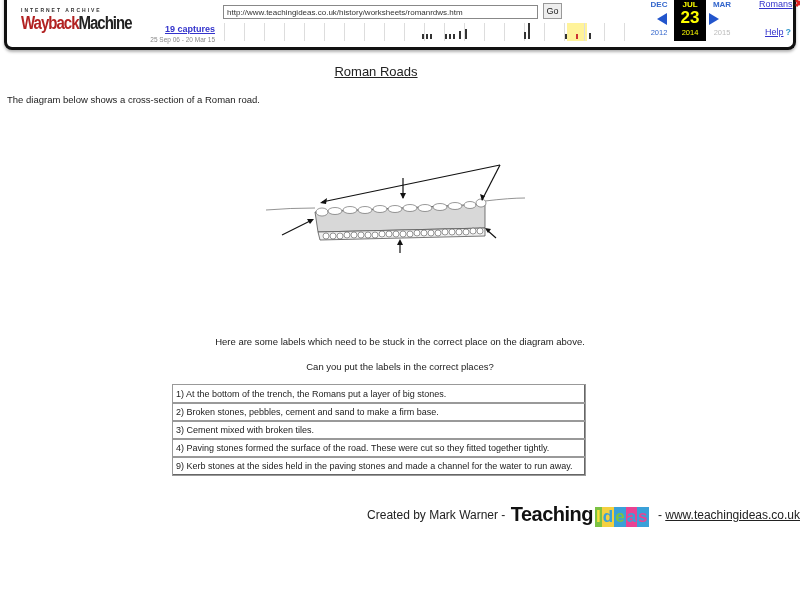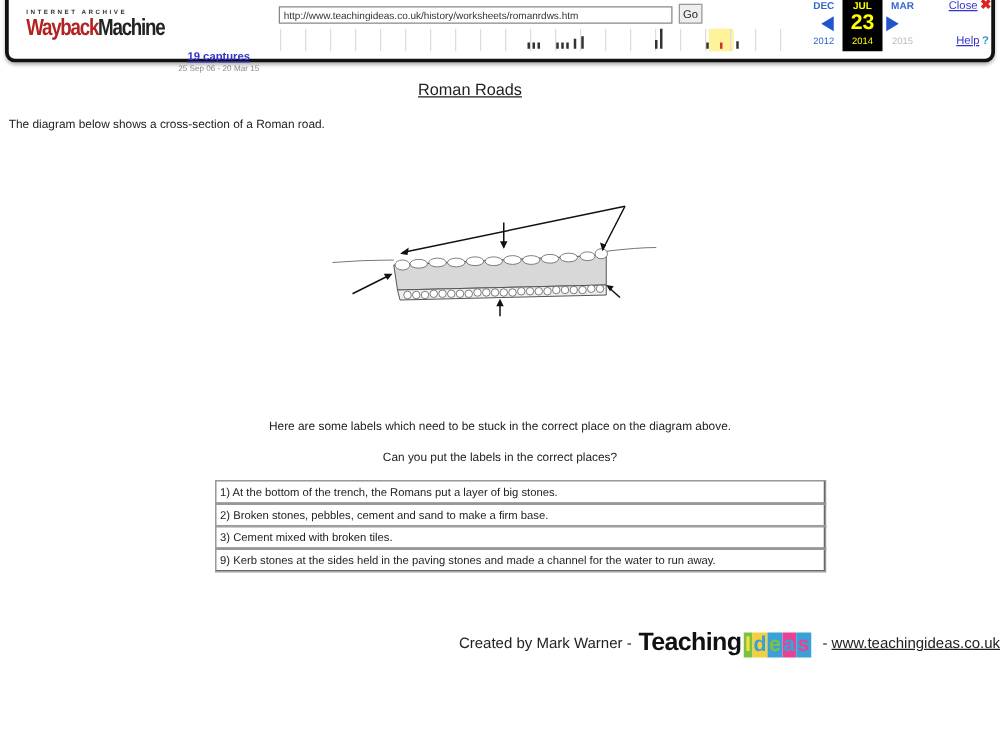--- a/index.html
+++ b/index.html
@@ -11,21 +11,21 @@
     position: absolute; left: 4px; top: -6px; width: 792px; height: 56px;
     border: 3px solid #111; border-top: none; border-radius: 0 0 8px 8px;
     background: #fff; box-shadow: 0 2px 3px rgba(0,0,0,0.3);
   }
   .wb-logo { position: absolute; left: 14px; top: 13px; width: 90px; }
   .wb-logo-top { font-size: 5px; letter-spacing: 2px; color: #333; font-weight: bold; white-space: nowrap; }
   .wb-logo-main { margin-top: 1px; font-size: 15px; font-weight: bold; letter-spacing: -1px; line-height: 14px; white-space: nowrap; transform: scaleY(1.25); transform-origin: top left; }
   .wb-logo-main .w1 { color: #b22222; }
   .wb-logo-main .w2 { color: #222; }
 
-  .wb-captures { position: absolute; left: 128px; top: 46px; width: 80px; text-align: center; }
+  .wb-captures { position: absolute; left: 128px; top: 30px; width: 80px; text-align: right; }
   .wb-captures a { font-size: 9px; color: #3333cc; font-weight: bold; text-decoration: underline; display: block; }
   .wb-captures .range { font-size: 6.5px; color: #888; margin-top: 2px; white-space: nowrap; }
 
   .wb-url { position: absolute; left: 216px; top: 11px; width: 315px; height: 14px; border: 1px solid #888; font-size: 8px; padding: 1px 3px; color: #333; background: #fff; font-family: "Liberation Sans", sans-serif; }
   .wb-go { position: absolute; left: 536px; top: 9px; width: 19px; height: 16px; border: 1px solid #999; background: #eee; font-size: 9px; text-align: center; line-height: 14px; color: #222; }
 
   .wb-sparkline { position: absolute; left: 212px; top: 29px; width: 422px; height: 18px; }
   .wb-sparkline .grid { position: absolute; top: 0; width: 1px; height: 18px; background: #ddd; }
   .wb-sparkline .hl { position: absolute; top: 0; height: 18px; background: #fff39a; }
   .wb-sparkline .bar { position: absolute; bottom: 2px; width: 2px; background: #333; }
@@ -54,21 +54,21 @@
 
   
   .page-title { position: absolute; left: 0; top: 64px; width: 752px; text-align: center; font-size: 13px; text-decoration: underline; color: #222; }
   .intro { position: absolute; left: 7px; top: 94px; font-size: 9.5px; color: #222; }
 
   .diagram { position: absolute; left: 260px; top: 140px; width: 300px; height: 120px; }
 
   .instr1 { position: absolute; left: 0; top: 336px; width: 800px; text-align: center; font-size: 9.5px; }
   .instr2 { position: absolute; left: 0; top: 361px; width: 800px; text-align: center; font-size: 9.5px; }
 
-  .labels-table { position: absolute; left: 172px; top: 384px; width: 488px; border-collapse: collapse; border: 1px solid #555; }
+  .labels-table { position: absolute; left: 172px; top: 384px; width: 413px; border-collapse: collapse; border: 1px solid #555; }
   .labels-table td { border: 1px solid #666; font-size: 9px; padding: 2px 3px; height: 18px; color: #222; }
   .labels-table tr { outline: 1px solid #999; }
 
   .footer { position: absolute; left: 0; top: 503px; width: 800px; text-align: right; font-size: 12px; color: #222; white-space: nowrap; }
   .footer .brand { font-size: 20px; font-weight: bold; letter-spacing: -0.5px; color: #111; vertical-align: -2px; margin: 0 2px; }
   .footer .ideas { display: inline-block; vertical-align: -3px; font-size: 17px; font-weight: bold; margin-right: 6px; }
   .footer .ideas span { display: inline-block; padding: 0 1px; }
   .footer .link { color: #222; text-decoration: underline; }
 </style>
 </head>
@@ -138,21 +138,21 @@
       <span class="yr">2014</span>
     </div>
     <div class="col next">
       <span class="arrow-r"></span>
       <span class="mon">MAR</span>
       <span class="yr">2015</span>
     </div>
   </div>
 
   <div class="wb-close">
-    <span>Close</span><span class="x">✖</span>
+    <span>Romans</span><span class="x">✖</span>
   </div>
   <div class="wb-help">
     <span>Help</span><span class="q">?</span>
   </div>
 </div>
 
 <div class="page-title">Roman Roads</div>
 <div class="intro">The diagram below shows a cross-section of a Roman road.</div>
 
 <svg class="diagram" viewBox="0 0 300 120" width="300" height="120">
@@ -230,20 +230,23 @@
       <tr>
         <td>1) At the bottom of the trench, the Romans put a layer of big stones.</td>
       </tr>
   <tr>
         <td>2) Broken stones, pebbles, cement and sand to make a firm base.</td>
       </tr>
   <tr>
         <td>3) Cement mixed with broken tiles.</td>
       </tr>
   <tr>
+        <td>4) Paving stones formed the surface of the road. These were cut so they fitted together tightly.</td>
+      </tr>
+  <tr>
         <td>9) Kerb stones at the sides held in the paving stones and made a channel for the water to run away.</td>
       </tr>
 </tbody>
   </table>
 
 <div class="footer">
   <span>Created by Mark Warner -</span>
   <span class="brand">Teaching</span><span class="ideas"><span style="background:#7cc242;color:#f6e03a">I</span><span style="background:#f4d03f;color:#3aa0d8">d</span><span style="background:#3aa0d8;color:#7cc242">e</span><span style="background:#e84393;color:#3aa0d8">a</span><span style="background:#3aa0d8;color:#e84393">s</span></span>
   <span>-</span>
   <a class="link">www.teachingideas.co.uk</a>

